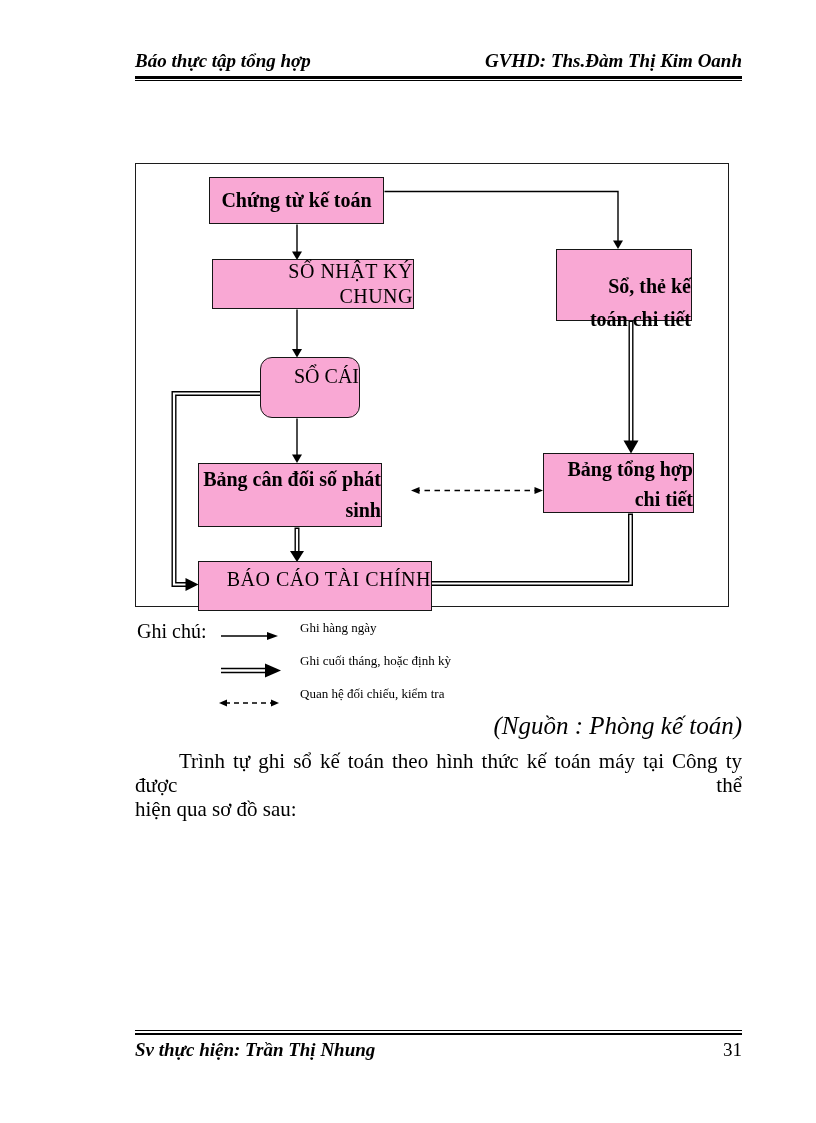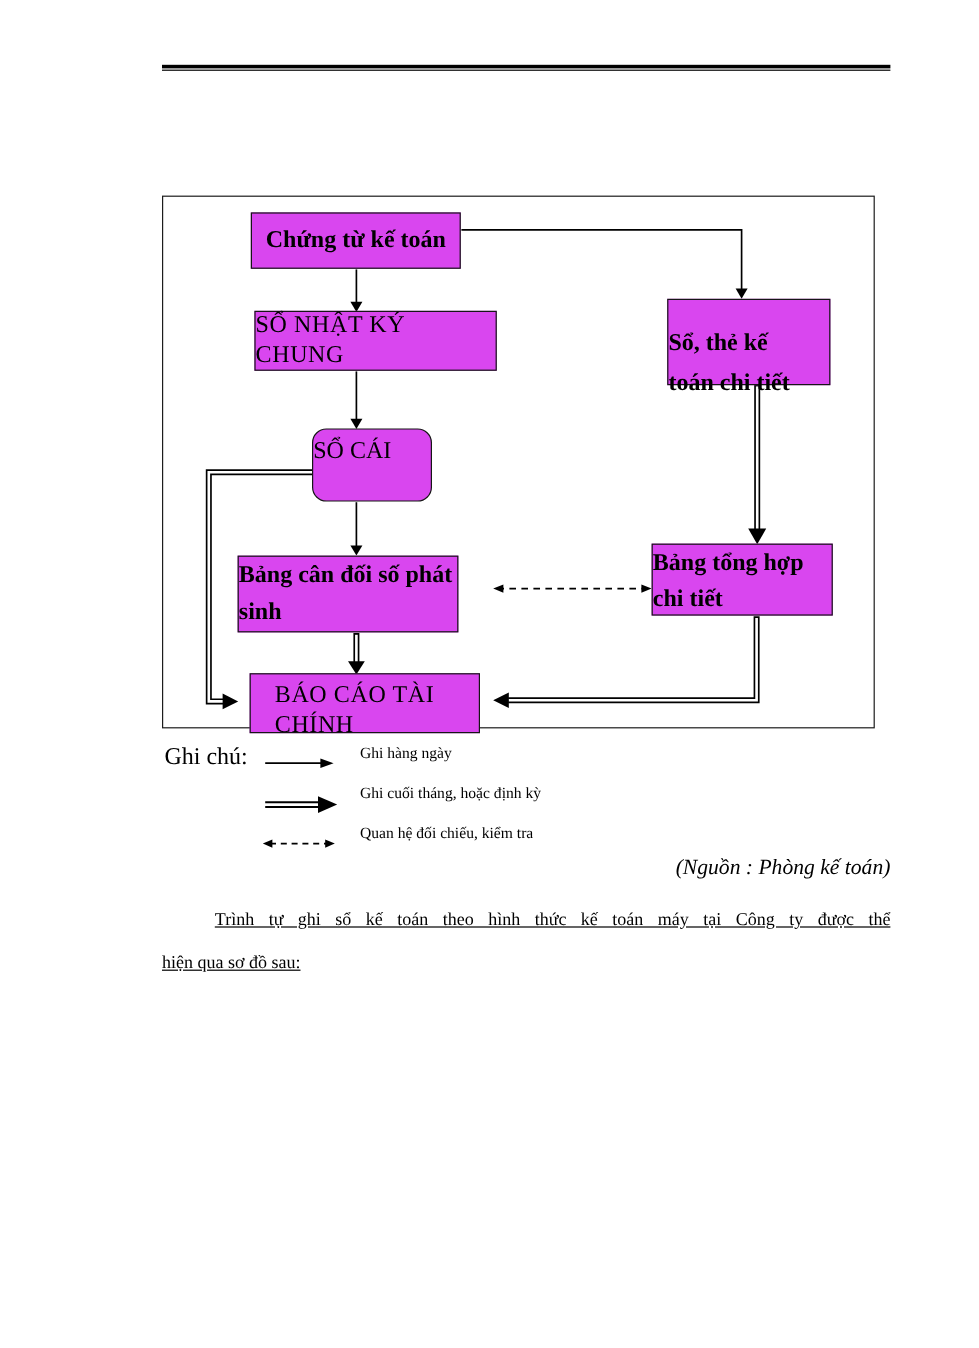--- a/index.html
+++ b/index.html
@@ -10,61 +10,65 @@
   .header { position:absolute; left:135px; top:50px; width:607px; }
   .header-row { display:flex; justify-content:space-between; align-items:baseline;
                 font-style:italic; font-weight:bold; font-size:19px; }
   .rule-thick { height:2.5px; background:#000; margin-top:4px; }
   .rule-thin  { height:1px;   background:#000; margin-top:1.5px; }
 
   
   .diagram { position:absolute; left:135px; top:163px; width:594px; height:444px;
              border:1.5px solid #1c1c1c; }
   .diagram svg.connectors { position:absolute; left:-1.5px; top:-1.5px; }
-  .box { position:absolute; border:1.5px solid #161616; background:#d946ef; text-align:left;
+  .box { position:absolute; border:1.5px solid #161616; background:#f9a8d4; text-align:right;
          font-size:20px; line-height:1.25; white-space:pre-line; }
   .box.bold { font-weight:bold; }
   .box.flexc { display:flex; align-items:center; justify-content:center; }
   .b-chungtu    { left:73px;  top:13px;  width:175px; height:47px; }
   .b-snkc       { left:76px;  top:95px;  width:202px; height:50px; letter-spacing:0.5px; }
   .b-sothe      { left:420px; top:85px;  width:136px; height:72px; line-height:33px; padding-top:20px;}
   .b-socai      { left:124px; top:193px; width:100px; height:61px; padding-top:6px;border-radius:12px; }
   .b-bangcandoi { left:62px;  top:299px; width:184px; height:64px; line-height:31px; }
   .b-bangtonghop{ left:407px; top:289px; width:151px; height:60px; line-height:30px; }
-  .b-baocao     { left:72px;  top:397px; width:192px; height:50px; padding-top:5px; letter-spacing:0.5px;padding-left:20px; }
+  .b-baocao     { left:62px;  top:397px; width:234px; height:50px; padding-top:5px; letter-spacing:0.5px;padding-left:20px; }
 
   
   .legend-title { position:absolute; left:137px; top:620px; font-size:20px; }
   .leg-label { position:absolute; left:300px; font-size:13px; }
   .leg-arrow { position:absolute; }
 
   
   .source-note { position:absolute; left:135px; top:712px; width:607px;
-                 text-align:right; font-style:italic; font-size:18px; }
+                 text-align:right; font-style:italic; font-size:25px; }
   .paragraph { position:absolute; left:135px; top:749px; width:607px;
-               font-size:15px; line-height:36px;text-decoration:underline; }
+               font-size:21px; line-height:24px; }
   .paragraph .l1 { text-align:justify; text-align-last:justify; text-indent:44px; }
   .caption { position:absolute; left:160px; top:812px; width:600px; text-align:center;
              font-style:italic; font-size:21px; }
   .caption .und { text-decoration:underline; }
 
   
   .footer { position:absolute; left:135px; top:1030px; width:607px; }
   .footer .rule-thin { margin-top:0; }
   .footer .rule-thick { margin-top:1.5px; }
   .footer-row { display:flex; justify-content:space-between; align-items:baseline; margin-top:4px; }
   .footer-left { font-style:italic; font-weight:bold; font-size:19px; }
   .footer-page { font-size:19px; }
 </style>
 </head>
 <body>
 
 <div class="page">
 
   <div class="header">
+    <div class="header-row">
+      <span>Báo thực tập tổng hợp</span>
+      <span>GVHD: Ths.Đàm Thị Kim Oanh</span>
+    </div>
     <div class="rule-thick"></div>
     <div class="rule-thin"></div>
   </div>
 
   <div class="diagram">
     <svg class="connectors" width="597" height="447" viewBox="-1.5 -1.5 597 447">
 
       <g>
         <line x1="160.5" y1="60" x2="160.5" y2="89" stroke="#000" stroke-width="1.4"></line>
         <polygon points="155.5,87 165.5,87 160.5,95.5" fill="#000"></polygon>
@@ -151,14 +155,22 @@
   <div class="leg-label" style="top:686px;">Quan hệ đối chiếu, kiểm tra</div>
 
   <div class="source-note">(Nguồn : Phòng kế toán)</div>
 
   <div class="paragraph">
     <div class="l1">Trình tự ghi sổ kế toán theo hình thức kế toán máy tại Công ty được thể</div>
     <div class="l2">hiện qua sơ đồ sau:</div>
   </div>
 
 
+  <div class="footer">
+    <div class="rule-thin"></div>
+    <div class="rule-thick"></div>
+    <div class="footer-row">
+      <span class="footer-left">Sv thực hiện: Trần Thị Nhung</span>
+      <span class="footer-page">31</span>
+    </div>
+  </div>
 
 </div>
 
 </body></html>

